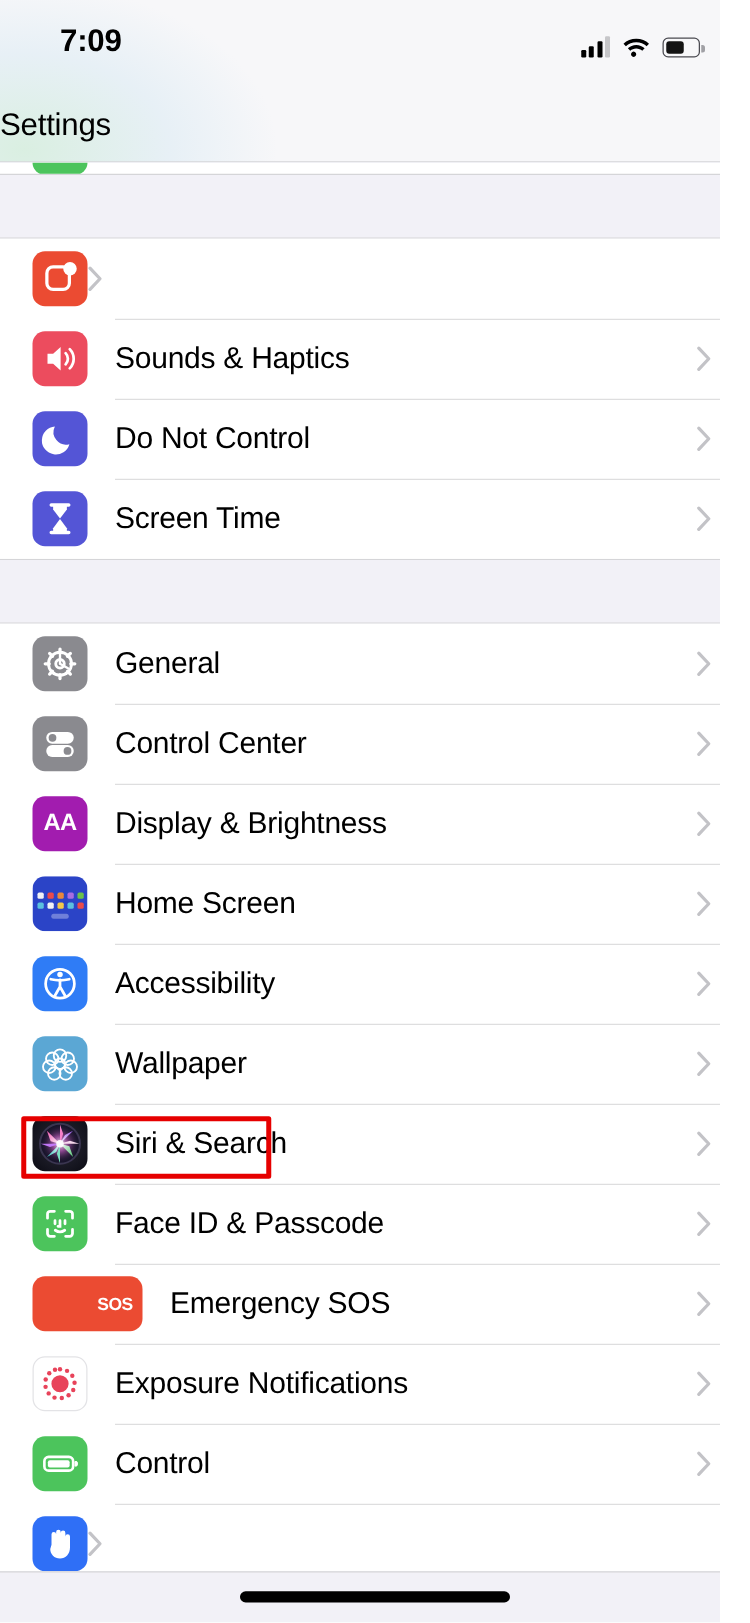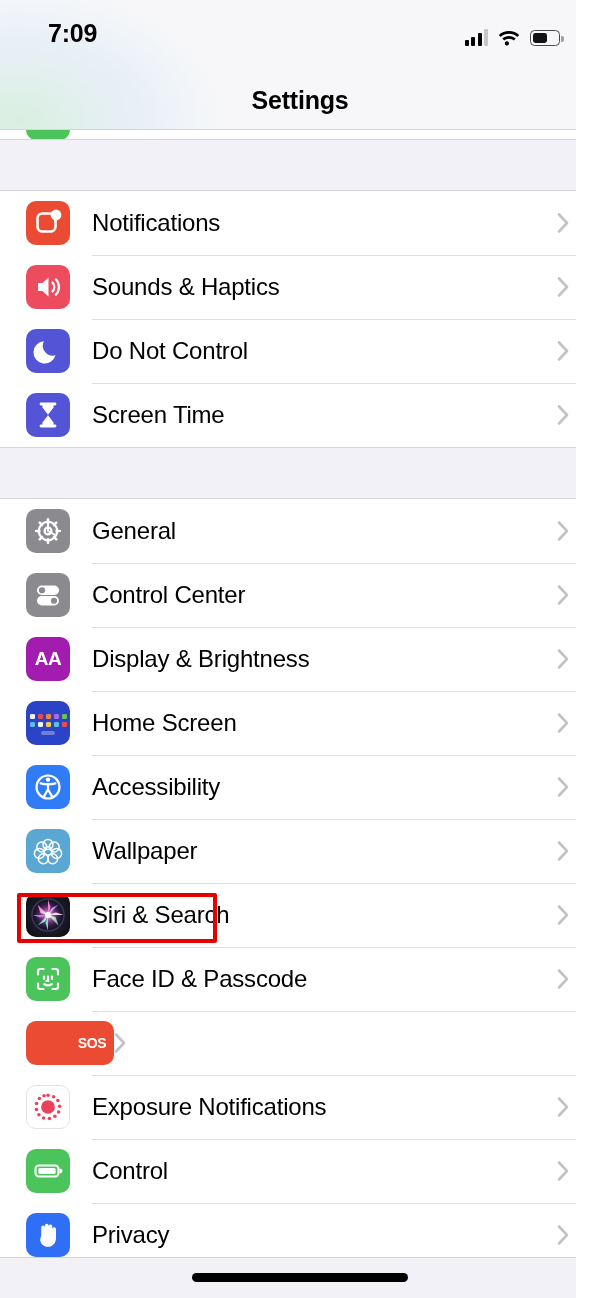--- a/index.html
+++ b/index.html
@@ -110,23 +110,22 @@
     left: 1.6px; top: 1.6px; bottom: 1.6px;
     width: 50%;
     background: #000;
     border-radius: 2.4px;
   }
 
   .nav-title {
     position: absolute;
     top: 86px;
     left: 0; width: 600px;
-    text-align: center;
     font-size: 25px;
-    font-weight: 700;
+    font-weight: 400;
     color: #000;
     letter-spacing: -0.2px;
   }
 
   
   .content {
     position: absolute;
     top: 130px; left: 0;
     width: 600px;
     height: 1128px;
@@ -351,21 +350,20 @@
 
     <div class="group no-top">
 
       <div class="row">
         <span class="row-icon" style="background:#eb4b32">
           <svg width="44" height="44" viewBox="0 0 44 44">
             <rect x="11.5" y="12.5" width="18" height="18" rx="5" fill="none" stroke="#fff" stroke-width="2.6"></rect>
             <circle cx="30" cy="14" r="5.4" fill="#fff"></circle>
           </svg>
         </span>
-        <span class="row-label">Notifications</span>
         <span class="chevron">
           <svg width="13" height="22" viewBox="0 0 13 22">
               <path d="M2 2.5 L10 11 L2 19.5" fill="none" stroke="#c3c3c7" stroke-width="2.6" stroke-linecap="round" stroke-linejoin="round"></path>
             </svg>
         </span>
       </div>
 
       <div class="row">
         <span class="row-icon" style="background:#ec4c5e">
           <svg width="44" height="44" viewBox="0 0 44 44">
@@ -617,20 +615,21 @@
           <svg width="13" height="22" viewBox="0 0 13 22">
               <path d="M2 2.5 L10 11 L2 19.5" fill="none" stroke="#c3c3c7" stroke-width="2.6" stroke-linecap="round" stroke-linejoin="round"></path>
             </svg>
         </span>
       </div>
 
       <div class="row">
         <span class="row-icon sos-icon">
           <span>SOS</span>
         </span>
+        <span class="row-label">Emergency SOS</span>
         <span class="chevron">
           <svg width="13" height="22" viewBox="0 0 13 22">
               <path d="M2 2.5 L10 11 L2 19.5" fill="none" stroke="#c3c3c7" stroke-width="2.6" stroke-linecap="round" stroke-linejoin="round"></path>
             </svg>
         </span>
       </div>
 
       <div class="row">
         <span class="row-icon exposure-ring">
           <svg width="44" height="44" viewBox="0 0 44 44">
@@ -680,21 +679,20 @@
       <div class="row">
         <span class="row-icon" style="background:#2f6ff6">
           <svg width="44" height="44" viewBox="0 0 44 44">
             <path d="M15.2 22.8 V14.4 a1.85 1.85 0 0 1 3.7 0 v6.3
                      V12.6 a1.85 1.85 0 0 1 3.7 0 v8.1
                      V13.3 a1.85 1.85 0 0 1 3.7 0 v7.6
                      V16.2 a1.85 1.85 0 0 1 3.7 0 V25
                      c0 5.1 -3.4 8.8 -8 8.8 c-4.5 0 -7.8 -3.3 -7.8 -7.6 z" fill="#fff"></path>
           </svg>
         </span>
-        <span class="row-label">Privacy</span>
         <span class="chevron">
           <svg width="13" height="22" viewBox="0 0 13 22">
               <path d="M2 2.5 L10 11 L2 19.5" fill="none" stroke="#c3c3c7" stroke-width="2.6" stroke-linecap="round" stroke-linejoin="round"></path>
             </svg>
         </span>
       </div>
 
     </div>
   </div>
 

